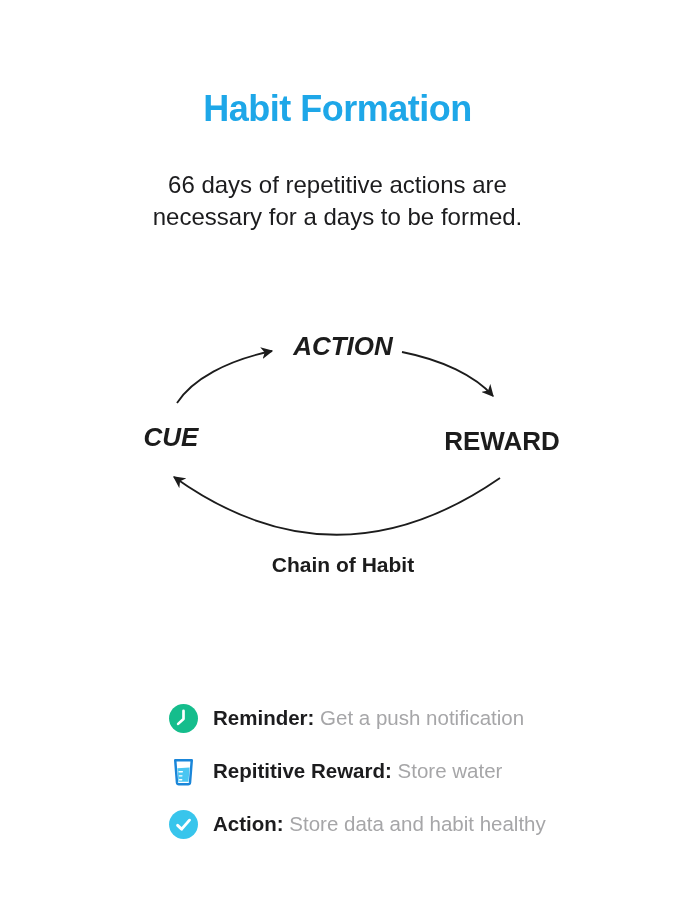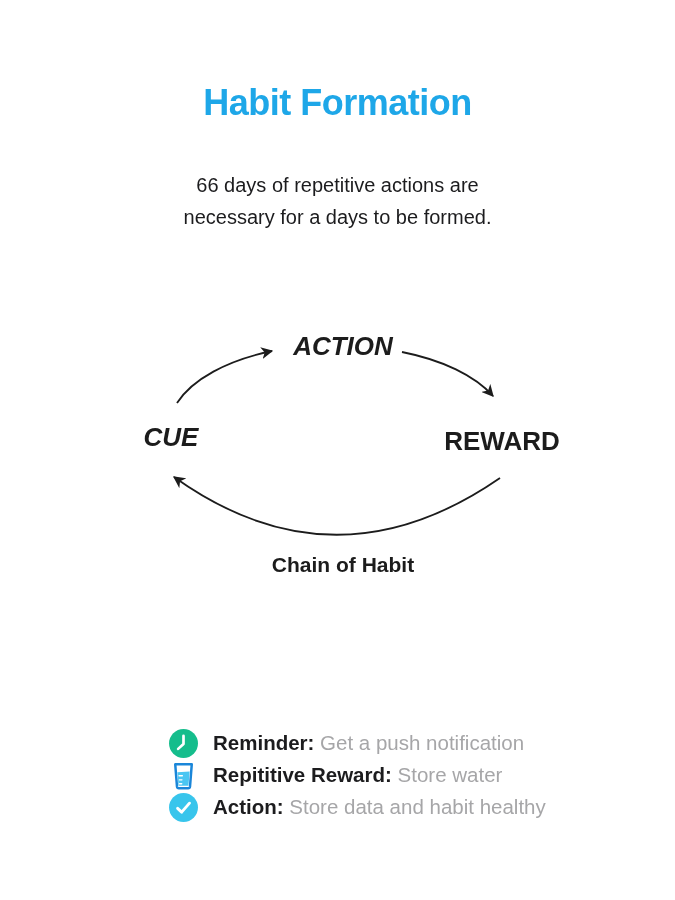--- a/index.html
+++ b/index.html
@@ -10,36 +10,36 @@
     -webkit-font-smoothing: antialiased;
   }
   .page {
     position: relative;
     width: 675px; height: 900px;
     background: #ffffff;
     overflow: hidden;
   }
   .title {
     position: absolute;
-    top: 82px; left: 0;
+    top: 88px; left: 0;
     width: 100%;
     margin: 0;
     text-align: center;
     font-size: 36px;
     font-weight: 700;
     letter-spacing: -0.5px;
     color: #1ea7e8;
   }
   .subtitle {
     position: absolute;
     top: 169px; left: 0;
     width: 100%;
     margin: 0;
     text-align: center;
-    font-size: 20px;
+    font-size: 24px;
     line-height: 32px;
     font-weight: 400;
     color: #1c1c1e;
   }
   .cycle {
     position: absolute;
     top: 300px; left: 0;
   }
   .arc {
     fill: none;
@@ -57,21 +57,21 @@
     font-family: "Liberation Sans", sans-serif;
     font-size: 21px;
     font-weight: 700;
     fill: #1c1c1c;
   }
   .legend {
     position: absolute;
     top: 702px; left: 168px;
     display: flex;
     flex-direction: column;
-    margin-top: 25px;
+    gap: 21px;
   }
   .legend-row {
     display: flex;
     align-items: center;
     gap: 14px;
     height: 32px;
   }
   .licon { width: 31px; height: 31px; flex: 0 0 auto; }
   .ltext { white-space: nowrap; font-size: 20.5px; }
   .llabel { font-weight: 700; color: #1c1c1e; }

